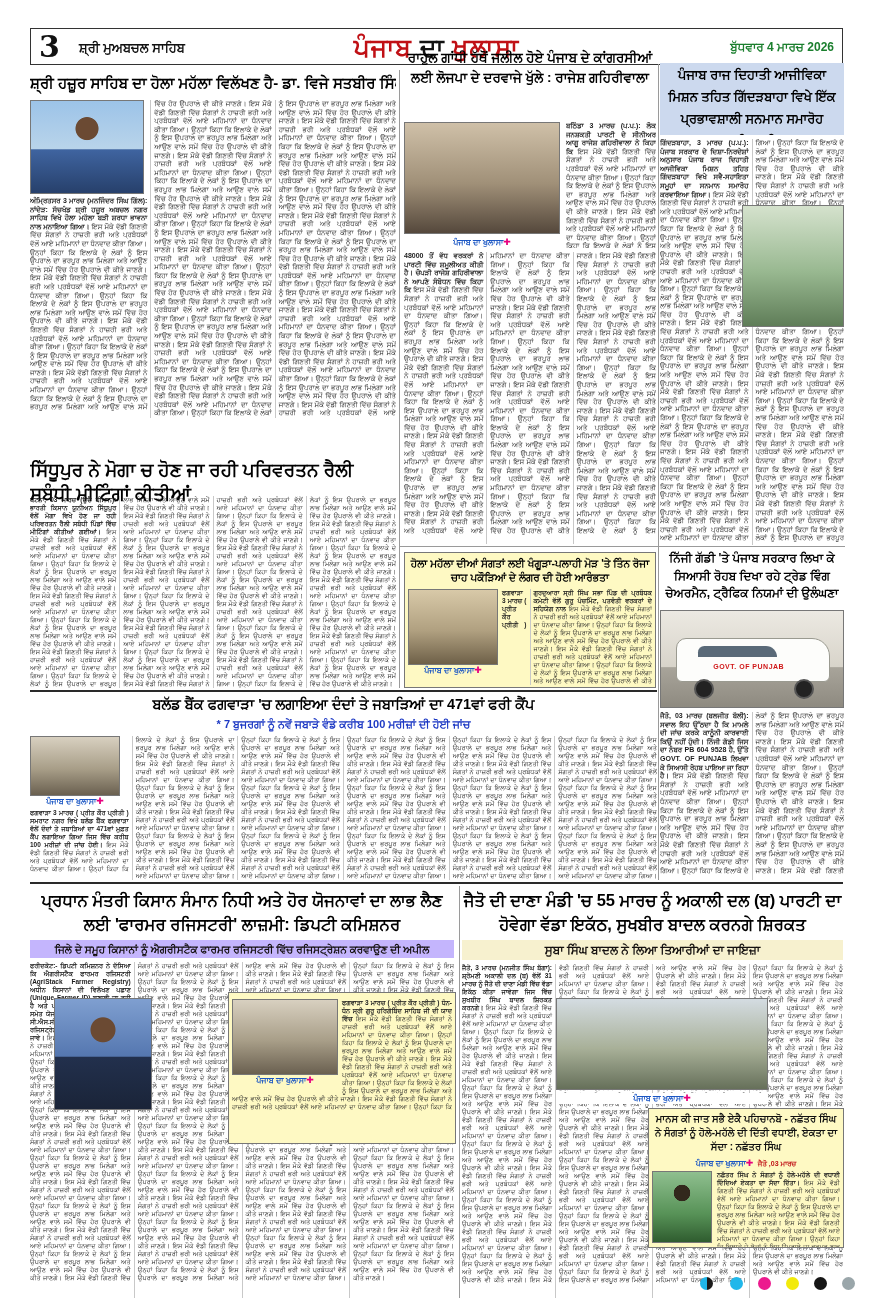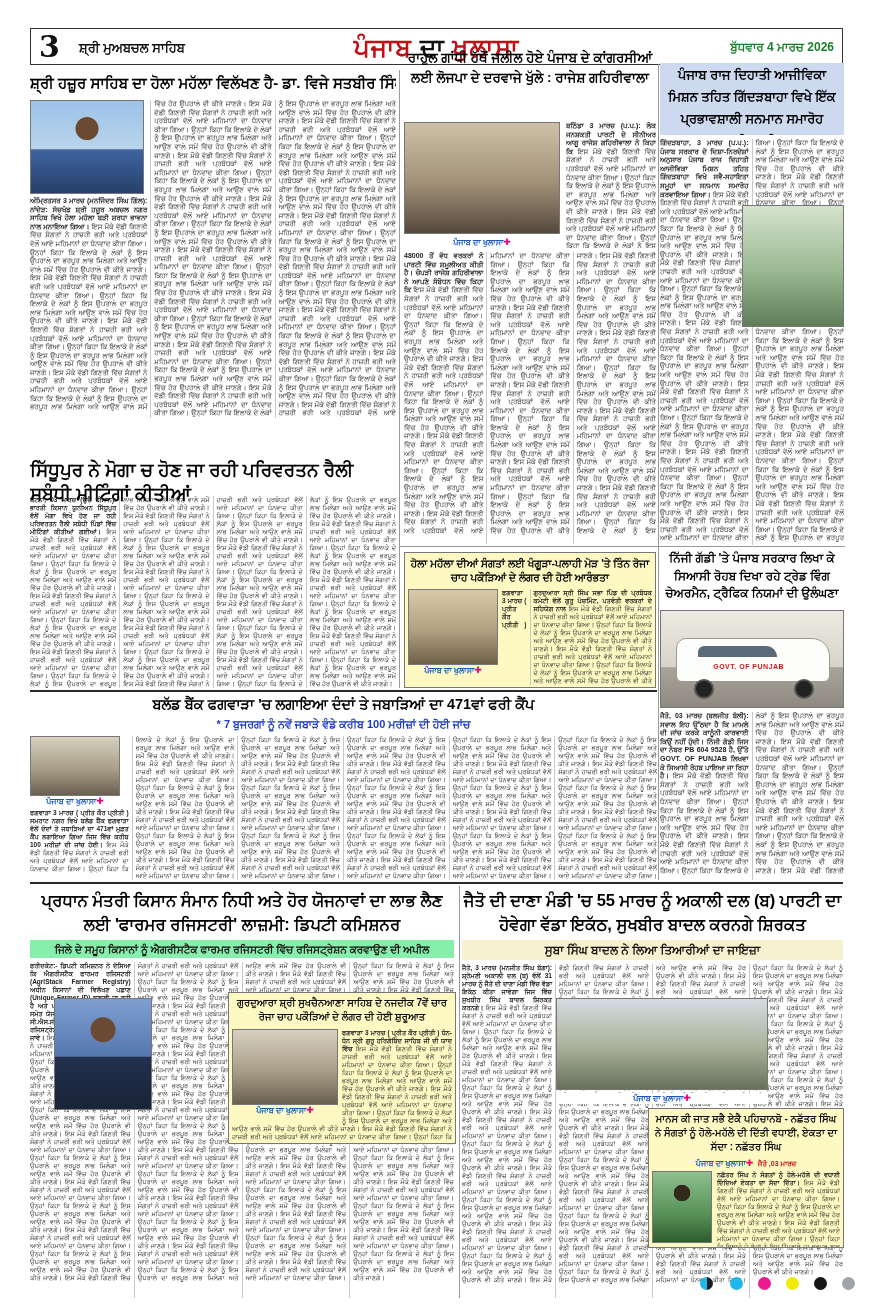--- a/index.html
+++ b/index.html
@@ -19,21 +19,21 @@
   .hl1{font-size:15px;line-height:25px;white-space:nowrap;}
   .hl2{font-size:13.5px;line-height:20px;text-align:center;}
   .hl3{font-size:13px;line-height:22px;text-align:center;background:#ccd9ee;padding:1px 2px;}
   .hl4{font-size:18.5px;line-height:24px;text-align:left;margin-top:16px;}
   .hl5{font-size:10.5px;line-height:14px;text-align:center;}
   .hl6{font-size:12px;line-height:17.5px;text-align:center;}
   .hl7{font-size:14.5px;line-height:21px;text-align:center;}
   .sub7{font-size:11px;line-height:15px;text-align:center;font-weight:bold;color:#1d39c4;}
   .hl8{font-size:16.5px;line-height:24px;text-align:center;}
   .strip{font-size:10.5px;font-weight:bold;text-align:center;line-height:18px;color:#14100f;}
-  .strip-pink{background:#86efac;}
+  .strip-pink{background:#c4b5fd;}
   .strip-cream{background:#f7f1cf;font-size:12px;line-height:20px;}
   .hlbox{font-size:10px;line-height:14px;text-align:center;font-weight:bold;}
   
   .bt{font-size:7px;line-height:8.6px;text-align:justify;color:#1c1c1c;
       column-gap:7px;column-rule:1px solid #c8c8c8;}
   .bt-s{font-size:6.5px;line-height:8px;}
   .lead{font-weight:bold;}
   .red-date{color:#c01015;font-weight:bold;}
   
   .rule{background:#2a2a2a;}
@@ -157,21 +157,20 @@
 </div>
 
 <div class="abs hl hl8 clip" style="left:30px;top:888px;width:424px;height:49px;">ਪ੍ਰਧਾਨ ਮੰਤਰੀ ਕਿਸਾਨ ਸੰਮਾਨ ਨਿਧੀ ਅਤੇ ਹੋਰ ਯੋਜਨਾਵਾਂ ਦਾ ਲਾਭ ਲੈਣ ਲਈ 'ਫਾਰਮਰ ਰਜਿਸਟਰੀ' ਲਾਜ਼ਮੀ: ਡਿਪਟੀ ਕਮਿਸ਼ਨਰ</div>
 <div class="abs strip strip-pink clip" style="left:30px;top:940px;width:424px;height:18px;">ਜਿਲੇ ਦੇ ਸਮੂਹ ਕਿਸਾਨਾਂ ਨੂੰ ਐਗਰੀਸਟੈਕ ਫਾਰਮਰ ਰਜਿਸਟਰੀ ਵਿੱਚ ਰਜਿਸਟ੍ਰੇਸ਼ਨ ਕਰਵਾਉਣ ਦੀ ਅਪੀਲ</div>
 <div class="abs bt bt-s clip" style="left:30px;top:962px;width:424px;height:336px;column-count:4;">
   <span class="lead">ਫਰੀਦਕੋਟ:- ਡਿਪਟੀ ਕਮਿਸ਼ਨਰ ਨੇ ਦੱਸਿਆ ਕਿ ਐਗਰੀਸਟੈਕ ਫਾਰਮਰ ਰਜਿਸਟਰੀ (AgriStack Farmer Registry) ਅਧੀਨ ਕਿਸਾਨਾਂ ਦੀ ਵਿਲੱਖਣ ਪਛਾਣ (Unique Farmer ID) ਬਣਾਈ ਜਾ ਰਹੀ ਹੈ ਅਤੇ ਪੀ.ਐਮ.-ਕਿਸਾਨ (PM-KISAN) ਸਮੇਤ ਯੋਜਨਾਵਾਂ ਦਾ ਲਾਭ ਲੈਣ ਲਈ ਨੇੜਲੇ ਸੀ.ਐਸ.ਸੀ. (CSC) ਕੇਂਦਰ ਤੋਂ ਰਜਿਸਟ੍ਰੇਸ਼ਨ ਜਲਦ ਤੋਂ ਜਲਦ ਕਰਵਾਈ ਜਾਵੇ। </span><span>ਇਸ ਮੌਕੇ ਵੱਡੀ ਗਿਣਤੀ ਵਿੱਚ ਸੰਗਤਾਂ ਨੇ ਹਾਜ਼ਰੀ ਭਰੀ ਅਤੇ ਪ੍ਰਬੰਧਕਾਂ ਵੱਲੋਂ ਆਏ ਮਹਿਮਾਨਾਂ ਦਾ ਧੰਨਵਾਦ ਕੀਤਾ ਗਿਆ। ਉਨ੍ਹਾਂ ਕਿਹਾ ਕਿ ਇਲਾਕੇ ਦੇ ਲੋਕਾਂ ਨੂੰ ਇਸ ਉਪਰਾਲੇ ਦਾ ਭਰਪੂਰ ਲਾਭ ਮਿਲੇਗਾ ਅਤੇ ਆਉਣ ਵਾਲੇ ਸਮੇਂ ਵਿੱਚ ਹੋਰ ਉਪਰਾਲੇ ਵੀ ਕੀਤੇ ਜਾਣਗੇ। ਇਸ ਮੌਕੇ ਵੱਡੀ ਗਿਣਤੀ ਵਿੱਚ ਸੰਗਤਾਂ ਨੇ ਹਾਜ਼ਰੀ ਭਰੀ ਅਤੇ ਪ੍ਰਬੰਧਕਾਂ ਵੱਲੋਂ ਆਏ ਮਹਿਮਾਨਾਂ ਦਾ ਧੰਨਵਾਦ ਕੀਤਾ ਗਿਆ। ਉਨ੍ਹਾਂ ਕਿਹਾ ਕਿ ਇਲਾਕੇ ਦੇ ਲੋਕਾਂ ਨੂੰ ਇਸ ਉਪਰਾਲੇ ਦਾ ਭਰਪੂਰ ਲਾਭ ਮਿਲੇਗਾ ਅਤੇ ਆਉਣ ਵਾਲੇ ਸਮੇਂ ਵਿੱਚ ਹੋਰ ਉਪਰਾਲੇ ਵੀ ਕੀਤੇ ਜਾਣਗੇ। ਇਸ ਮੌਕੇ ਵੱਡੀ ਗਿਣਤੀ ਵਿੱਚ ਸੰਗਤਾਂ ਨੇ ਹਾਜ਼ਰੀ ਭਰੀ ਅਤੇ ਪ੍ਰਬੰਧਕਾਂ ਵੱਲੋਂ ਆਏ ਮਹਿਮਾਨਾਂ ਦਾ ਧੰਨਵਾਦ ਕੀਤਾ ਗਿਆ। ਉਨ੍ਹਾਂ ਕਿਹਾ ਕਿ ਇਲਾਕੇ ਦੇ ਲੋਕਾਂ ਨੂੰ ਇਸ ਉਪਰਾਲੇ ਦਾ ਭਰਪੂਰ ਲਾਭ ਮਿਲੇਗਾ ਅਤੇ ਆਉਣ ਵਾਲੇ ਸਮੇਂ ਵਿੱਚ ਹੋਰ ਉਪਰਾਲੇ ਵੀ ਕੀਤੇ ਜਾਣਗੇ। ਇਸ ਮੌਕੇ ਵੱਡੀ ਗਿਣਤੀ ਵਿੱਚ ਸੰਗਤਾਂ ਨੇ ਹਾਜ਼ਰੀ ਭਰੀ ਅਤੇ ਪ੍ਰਬੰਧਕਾਂ ਵੱਲੋਂ ਆਏ ਮਹਿਮਾਨਾਂ ਦਾ ਧੰਨਵਾਦ ਕੀਤਾ ਗਿਆ। ਉਨ੍ਹਾਂ ਕਿਹਾ ਕਿ ਇਲਾਕੇ ਦੇ ਲੋਕਾਂ ਨੂੰ ਇਸ ਉਪਰਾਲੇ ਦਾ ਭਰਪੂਰ ਲਾਭ ਮਿਲੇਗਾ ਅਤੇ ਆਉਣ ਵਾਲੇ ਸਮੇਂ ਵਿੱਚ ਹੋਰ ਉਪਰਾਲੇ ਵੀ ਕੀਤੇ ਜਾਣਗੇ। ਇਸ ਮੌਕੇ ਵੱਡੀ ਗਿਣਤੀ ਵਿੱਚ ਸੰਗਤਾਂ ਨੇ ਹਾਜ਼ਰੀ ਭਰੀ ਅਤੇ ਪ੍ਰਬੰਧਕਾਂ ਵੱਲੋਂ ਆਏ ਮਹਿਮਾਨਾਂ ਦਾ ਧੰਨਵਾਦ ਕੀਤਾ ਗਿਆ। ਉਨ੍ਹਾਂ ਕਿਹਾ ਕਿ ਇਲਾਕੇ ਦੇ ਲੋਕਾਂ ਨੂੰ ਇਸ ਉਪਰਾਲੇ ਦਾ ਭਰਪੂਰ ਲਾਭ ਮਿਲੇਗਾ ਅਤੇ ਆਉਣ ਵਾਲੇ ਸਮੇਂ ਵਿੱਚ ਹੋਰ ਉਪਰਾਲੇ ਵੀ ਕੀਤੇ ਜਾਣਗੇ। ਇਸ ਮੌਕੇ ਵੱਡੀ ਗਿਣਤੀ ਵਿੱਚ ਸੰਗਤਾਂ ਨੇ ਹਾਜ਼ਰੀ ਭਰੀ ਅਤੇ ਪ੍ਰਬੰਧਕਾਂ ਵੱਲੋਂ ਆਏ ਮਹਿਮਾਨਾਂ ਦਾ ਧੰਨਵਾਦ ਕੀਤਾ ਗਿਆ। ਉਨ੍ਹਾਂ ਕਿਹਾ ਕਿ ਇਲਾਕੇ ਦੇ ਲੋਕਾਂ ਨੂੰ ਇਸ ਉਪਰਾਲੇ ਦਾ ਭਰਪੂਰ ਲਾਭ ਮਿਲੇਗਾ ਅਤੇ ਆਉਣ ਵਾਲੇ ਸਮੇਂ ਵਿੱਚ ਹੋਰ ਉਪਰਾਲੇ ਵੀ ਕੀਤੇ ਜਾਣਗੇ। ਇਸ ਮੌਕੇ ਵੱਡੀ ਗਿਣਤੀ ਵਿੱਚ ਸੰਗਤਾਂ ਨੇ ਹਾਜ਼ਰੀ ਭਰੀ ਅਤੇ ਪ੍ਰਬੰਧਕਾਂ ਵੱਲੋਂ ਆਏ ਮਹਿਮਾਨਾਂ ਦਾ ਧੰਨਵਾਦ ਕੀਤਾ ਗਿਆ। ਉਨ੍ਹਾਂ ਕਿਹਾ ਕਿ ਇਲਾਕੇ ਦੇ ਲੋਕਾਂ ਨੂੰ ਇਸ ਉਪਰਾਲੇ ਦਾ ਭਰਪੂਰ ਲਾਭ ਮਿਲੇਗਾ ਅਤੇ ਆਉਣ ਵਾਲੇ ਸਮੇਂ ਵਿੱਚ ਹੋਰ ਉਪਰਾਲੇ ਵੀ ਕੀਤੇ ਜਾਣਗੇ। ਇਸ ਮੌਕੇ ਵੱਡੀ ਗਿਣਤੀ ਵਿੱਚ ਸੰਗਤਾਂ ਨੇ ਹਾਜ਼ਰੀ ਭਰੀ ਅਤੇ ਪ੍ਰਬੰਧਕਾਂ ਵੱਲੋਂ ਆਏ ਮਹਿਮਾਨਾਂ ਦਾ ਧੰਨਵਾਦ ਕੀਤਾ ਗਿਆ। ਉਨ੍ਹਾਂ ਕਿਹਾ ਕਿ ਇਲਾਕੇ ਦੇ ਲੋਕਾਂ ਨੂੰ ਇਸ ਉਪਰਾਲੇ ਦਾ ਭਰਪੂਰ ਲਾਭ ਮਿਲੇਗਾ ਅਤੇ ਆਉਣ ਵਾਲੇ ਸਮੇਂ ਵਿੱਚ ਹੋਰ ਉਪਰਾਲੇ ਵੀ ਕੀਤੇ ਜਾਣਗੇ। ਇਸ ਮੌਕੇ ਵੱਡੀ ਗਿਣਤੀ ਵਿੱਚ ਸੰਗਤਾਂ ਨੇ ਹਾਜ਼ਰੀ ਭਰੀ ਅਤੇ ਪ੍ਰਬੰਧਕਾਂ ਵੱਲੋਂ ਆਏ ਮਹਿਮਾਨਾਂ ਦਾ ਧੰਨਵਾਦ ਕੀਤਾ ਗਿਆ। ਉਨ੍ਹਾਂ ਕਿਹਾ ਕਿ ਇਲਾਕੇ ਦੇ ਲੋਕਾਂ ਨੂੰ ਇਸ ਉਪਰਾਲੇ ਦਾ ਭਰਪੂਰ ਲਾਭ ਮਿਲੇਗਾ ਅਤੇ ਆਉਣ ਵਾਲੇ ਸਮੇਂ ਵਿੱਚ ਹੋਰ ਉਪਰਾਲੇ ਵੀ ਕੀਤੇ ਜਾਣਗੇ। ਇਸ ਮੌਕੇ ਵੱਡੀ ਗਿਣਤੀ ਵਿੱਚ ਸੰਗਤਾਂ ਨੇ ਹਾਜ਼ਰੀ ਭਰੀ ਅਤੇ ਪ੍ਰਬੰਧਕਾਂ ਵੱਲੋਂ ਆਏ ਮਹਿਮਾਨਾਂ ਦਾ ਧੰਨਵਾਦ ਕੀਤਾ ਗਿਆ। ਉਨ੍ਹਾਂ ਕਿਹਾ ਕਿ ਇਲਾਕੇ ਦੇ ਲੋਕਾਂ ਨੂੰ ਇਸ ਉਪਰਾਲੇ ਦਾ ਭਰਪੂਰ ਲਾਭ ਮਿਲੇਗਾ ਅਤੇ ਆਉਣ ਵਾਲੇ ਸਮੇਂ ਵਿੱਚ ਹੋਰ ਉਪਰਾਲੇ ਵੀ ਕੀਤੇ ਜਾਣਗੇ। ਇਸ ਮੌਕੇ ਵੱਡੀ ਗਿਣਤੀ ਵਿੱਚ ਸੰਗਤਾਂ ਨੇ ਹਾਜ਼ਰੀ ਭਰੀ ਅਤੇ ਪ੍ਰਬੰਧਕਾਂ ਵੱਲੋਂ ਆਏ ਮਹਿਮਾਨਾਂ ਦਾ ਧੰਨਵਾਦ ਕੀਤਾ ਗਿਆ। ਉਨ੍ਹਾਂ ਕਿਹਾ ਕਿ ਇਲਾਕੇ ਦੇ ਲੋਕਾਂ ਨੂੰ ਇਸ ਉਪਰਾਲੇ ਦਾ ਭਰਪੂਰ ਲਾਭ ਮਿਲੇਗਾ ਅਤੇ ਆਉਣ ਵਾਲੇ ਸਮੇਂ ਵਿੱਚ ਹੋਰ ਉਪਰਾਲੇ ਵੀ ਕੀਤੇ ਜਾਣਗੇ। ਇਸ ਮੌਕੇ ਵੱਡੀ ਗਿਣਤੀ ਵਿੱਚ ਸੰਗਤਾਂ ਨੇ ਹਾਜ਼ਰੀ ਭਰੀ ਅਤੇ ਪ੍ਰਬੰਧਕਾਂ ਵੱਲੋਂ ਆਏ ਮਹਿਮਾਨਾਂ ਦਾ ਧੰਨਵਾਦ ਕੀਤਾ ਗਿਆ। ਉਨ੍ਹਾਂ ਕਿਹਾ ਕਿ ਇਲਾਕੇ ਦੇ ਲੋਕਾਂ ਨੂੰ ਇਸ ਉਪਰਾਲੇ ਦਾ ਭਰਪੂਰ ਲਾਭ ਮਿਲੇਗਾ ਅਤੇ ਆਉਣ ਵਾਲੇ ਸਮੇਂ ਵਿੱਚ ਹੋਰ ਉਪਰਾਲੇ ਵੀ ਕੀਤੇ ਜਾਣਗੇ। ਇਸ ਮੌਕੇ ਵੱਡੀ ਗਿਣਤੀ ਵਿੱਚ ਸੰਗਤਾਂ ਨੇ ਹਾਜ਼ਰੀ ਭਰੀ ਅਤੇ ਪ੍ਰਬੰਧਕਾਂ ਵੱਲੋਂ ਆਏ ਮਹਿਮਾਨਾਂ ਦਾ ਧੰਨਵਾਦ ਕੀਤਾ ਗਿਆ। ਉਨ੍ਹਾਂ ਕਿਹਾ ਕਿ ਇਲਾਕੇ ਦੇ ਲੋਕਾਂ ਨੂੰ ਇਸ ਉਪਰਾਲੇ ਦਾ ਭਰਪੂਰ ਲਾਭ ਮਿਲੇਗਾ ਅਤੇ ਆਉਣ ਵਾਲੇ ਸਮੇਂ ਵਿੱਚ ਹੋਰ ਉਪਰਾਲੇ ਵੀ ਕੀਤੇ ਜਾਣਗੇ। ਇਸ ਮੌਕੇ ਵੱਡੀ ਗਿਣਤੀ ਵਿੱਚ ਸੰਗਤਾਂ ਨੇ ਹਾਜ਼ਰੀ ਭਰੀ ਅਤੇ ਪ੍ਰਬੰਧਕਾਂ ਵੱਲੋਂ ਆਏ ਮਹਿਮਾਨਾਂ ਦਾ ਧੰਨਵਾਦ ਕੀਤਾ ਗਿਆ। ਉਨ੍ਹਾਂ ਕਿਹਾ ਕਿ ਇਲਾਕੇ ਦੇ ਲੋਕਾਂ ਨੂੰ ਇਸ ਉਪਰਾਲੇ ਦਾ ਭਰਪੂਰ ਲਾਭ ਮਿਲੇਗਾ ਅਤੇ ਆਉਣ ਵਾਲੇ ਸਮੇਂ ਵਿੱਚ ਹੋਰ ਉਪਰਾਲੇ ਵੀ ਕੀਤੇ ਜਾਣਗੇ। ਇਸ ਮੌਕੇ ਵੱਡੀ ਗਿਣਤੀ ਵਿੱਚ ਸੰਗਤਾਂ ਨੇ ਹਾਜ਼ਰੀ ਭਰੀ ਅਤੇ ਪ੍ਰਬੰਧਕਾਂ ਵੱਲੋਂ ਆਏ ਮਹਿਮਾਨਾਂ ਦਾ ਧੰਨਵਾਦ ਕੀਤਾ ਗਿਆ। ਉਨ੍ਹਾਂ ਕਿਹਾ ਕਿ ਇਲਾਕੇ ਦੇ ਲੋਕਾਂ ਨੂੰ ਇਸ ਉਪਰਾਲੇ ਦਾ ਭਰਪੂਰ ਲਾਭ ਮਿਲੇਗਾ ਅਤੇ ਆਉਣ ਵਾਲੇ ਸਮੇਂ ਵਿੱਚ ਹੋਰ ਉਪਰਾਲੇ ਵੀ ਕੀਤੇ ਜਾਣਗੇ। ਇਸ ਮੌਕੇ ਵੱਡੀ ਗਿਣਤੀ ਵਿੱਚ ਸੰਗਤਾਂ ਨੇ ਹਾਜ਼ਰੀ ਭਰੀ ਅਤੇ ਪ੍ਰਬੰਧਕਾਂ ਵੱਲੋਂ ਆਏ ਮਹਿਮਾਨਾਂ ਦਾ ਧੰਨਵਾਦ ਕੀਤਾ ਗਿਆ। ਉਨ੍ਹਾਂ ਕਿਹਾ ਕਿ ਇਲਾਕੇ ਦੇ ਲੋਕਾਂ ਨੂੰ ਇਸ ਉਪਰਾਲੇ ਦਾ ਭਰਪੂਰ ਲਾਭ ਮਿਲੇਗਾ ਅਤੇ ਆਉਣ ਵਾਲੇ ਸਮੇਂ ਵਿੱਚ ਹੋਰ ਉਪਰਾਲੇ ਵੀ ਕੀਤੇ ਜਾਣਗੇ। ਇਸ ਮੌਕੇ ਵੱਡੀ ਗਿਣਤੀ ਵਿੱਚ ਸੰਗਤਾਂ ਨੇ ਹਾਜ਼ਰੀ ਭਰੀ ਅਤੇ ਪ੍ਰਬੰਧਕਾਂ ਵੱਲੋਂ ਆਏ ਮਹਿਮਾਨਾਂ ਦਾ ਧੰਨਵਾਦ ਕੀਤਾ ਗਿਆ। ਉਨ੍ਹਾਂ ਕਿਹਾ ਕਿ ਇਲਾਕੇ ਦੇ ਲੋਕਾਂ ਨੂੰ ਇਸ ਉਪਰਾਲੇ ਦਾ ਭਰਪੂਰ ਲਾਭ ਮਿਲੇਗਾ ਅਤੇ ਆਉਣ ਵਾਲੇ ਸਮੇਂ ਵਿੱਚ ਹੋਰ ਉਪਰਾਲੇ ਵੀ ਕੀਤੇ ਜਾਣਗੇ। ਇਸ ਮੌਕੇ ਵੱਡੀ ਗਿਣਤੀ ਵਿੱਚ ਸੰਗਤਾਂ ਨੇ ਹਾਜ਼ਰੀ ਭਰੀ ਅਤੇ ਪ੍ਰਬੰਧਕਾਂ ਵੱਲੋਂ ਆਏ ਮਹਿਮਾਨਾਂ ਦਾ ਧੰਨਵਾਦ ਕੀਤਾ ਗਿਆ। ਉਨ੍ਹਾਂ ਕਿਹਾ ਕਿ ਇਲਾਕੇ ਦੇ ਲੋਕਾਂ ਨੂੰ ਇਸ ਉਪਰਾਲੇ ਦਾ ਭਰਪੂਰ ਲਾਭ ਮਿਲੇਗਾ ਅਤੇ ਆਉਣ ਵਾਲੇ ਸਮੇਂ ਵਿੱਚ ਹੋਰ ਉਪਰਾਲੇ ਵੀ ਕੀਤੇ ਜਾਣਗੇ। ਇਸ ਮੌਕੇ ਵੱਡੀ ਗਿਣਤੀ ਵਿੱਚ ਸੰਗਤਾਂ ਨੇ ਹਾਜ਼ਰੀ ਭਰੀ ਅਤੇ ਪ੍ਰਬੰਧਕਾਂ ਵੱਲੋਂ ਆਏ ਮਹਿਮਾਨਾਂ ਦਾ ਧੰਨਵਾਦ ਕੀਤਾ ਗਿਆ। ਉਨ੍ਹਾਂ ਕਿਹਾ ਕਿ ਇਲਾਕੇ ਦੇ ਲੋਕਾਂ ਨੂੰ ਇਸ ਉਪਰਾਲੇ ਦਾ ਭਰਪੂਰ ਲਾਭ ਮਿਲੇਗਾ ਅਤੇ ਆਉਣ ਵਾਲੇ ਸਮੇਂ ਵਿੱਚ ਹੋਰ ਉਪਰਾਲੇ ਵੀ ਕੀਤੇ ਜਾਣਗੇ। ਇਸ ਮੌਕੇ ਵੱਡੀ ਗਿਣਤੀ ਵਿੱਚ ਸੰਗਤਾਂ ਨੇ ਹਾਜ਼ਰੀ ਭਰੀ ਅਤੇ ਪ੍ਰਬੰਧਕਾਂ ਵੱਲੋਂ ਆਏ ਮਹਿਮਾਨਾਂ ਦਾ ਧੰਨਵਾਦ ਕੀਤਾ ਗਿਆ। ਉਨ੍ਹਾਂ ਕਿਹਾ ਕਿ ਇਲਾਕੇ ਦੇ ਲੋਕਾਂ ਨੂੰ ਇਸ ਉਪਰਾਲੇ ਦਾ ਭਰਪੂਰ ਲਾਭ ਮਿਲੇਗਾ ਅਤੇ ਆਉਣ ਵਾਲੇ ਸਮੇਂ ਵਿੱਚ ਹੋਰ ਉਪਰਾਲੇ ਵੀ ਕੀਤੇ ਜਾਣਗੇ। ਇਸ ਮੌਕੇ ਵੱਡੀ ਗਿਣਤੀ ਵਿੱਚ ਸੰਗਤਾਂ ਨੇ ਹਾਜ਼ਰੀ ਭਰੀ ਅਤੇ ਪ੍ਰਬੰਧਕਾਂ ਵੱਲੋਂ ਆਏ ਮਹਿਮਾਨਾਂ ਦਾ ਧੰਨਵਾਦ ਕੀਤਾ ਗਿਆ। ਉਨ੍ਹਾਂ ਕਿਹਾ ਕਿ ਇਲਾਕੇ ਦੇ ਲੋਕਾਂ ਨੂੰ ਇਸ ਉਪਰਾਲੇ ਦਾ ਭਰਪੂਰ ਲਾਭ ਮਿਲੇਗਾ ਅਤੇ ਆਉਣ ਵਾਲੇ ਸਮੇਂ ਵਿੱਚ ਹੋਰ ਉਪਰਾਲੇ ਵੀ ਕੀਤੇ ਜਾਣਗੇ। ਇਸ ਮੌਕੇ ਵੱਡੀ ਗਿਣਤੀ ਵਿੱਚ ਸੰਗਤਾਂ ਨੇ ਹਾਜ਼ਰੀ ਭਰੀ ਅਤੇ ਪ੍ਰਬੰਧਕਾਂ ਵੱਲੋਂ ਆਏ ਮਹਿਮਾਨਾਂ ਦਾ ਧੰਨਵਾਦ ਕੀਤਾ ਗਿਆ। ਉਨ੍ਹਾਂ ਕਿਹਾ ਕਿ ਇਲਾਕੇ ਦੇ ਲੋਕਾਂ ਨੂੰ ਇਸ ਉਪਰਾਲੇ ਦਾ ਭਰਪੂਰ ਲਾਭ ਮਿਲੇਗਾ ਅਤੇ ਆਉਣ ਵਾਲੇ ਸਮੇਂ ਵਿੱਚ ਹੋਰ ਉਪਰਾਲੇ ਵੀ ਕੀਤੇ ਜਾਣਗੇ। ਇਸ ਮੌਕੇ ਵੱਡੀ ਗਿਣਤੀ ਵਿੱਚ ਸੰਗਤਾਂ ਨੇ ਹਾਜ਼ਰੀ ਭਰੀ ਅਤੇ ਪ੍ਰਬੰਧਕਾਂ ਵੱਲੋਂ ਆਏ ਮਹਿਮਾਨਾਂ ਦਾ ਧੰਨਵਾਦ ਕੀਤਾ ਗਿਆ। ਉਨ੍ਹਾਂ ਕਿਹਾ ਕਿ ਇਲਾਕੇ ਦੇ ਲੋਕਾਂ ਨੂੰ ਇਸ ਉਪਰਾਲੇ ਦਾ ਭਰਪੂਰ ਲਾਭ ਮਿਲੇਗਾ ਅਤੇ ਆਉਣ ਵਾਲੇ ਸਮੇਂ ਵਿੱਚ ਹੋਰ ਉਪਰਾਲੇ ਵੀ ਕੀਤੇ ਜਾਣਗੇ। ਇਸ ਮੌਕੇ ਵੱਡੀ ਗਿਣਤੀ ਵਿੱਚ ਸੰਗਤਾਂ ਨੇ ਹਾਜ਼ਰੀ ਭਰੀ ਅਤੇ ਪ੍ਰਬੰਧਕਾਂ ਵੱਲੋਂ ਆਏ ਮਹਿਮਾਨਾਂ ਦਾ ਧੰਨਵਾਦ ਕੀਤਾ ਗਿਆ। ਉਨ੍ਹਾਂ ਕਿਹਾ ਕਿ ਇਲਾਕੇ ਦੇ ਲੋਕਾਂ ਨੂੰ ਇਸ ਉਪਰਾਲੇ ਦਾ ਭਰਪੂਰ ਲਾਭ ਮਿਲੇਗਾ ਅਤੇ ਆਉਣ ਵਾਲੇ ਸਮੇਂ ਵਿੱਚ ਹੋਰ ਉਪਰਾਲੇ ਵੀ ਕੀਤੇ ਜਾਣਗੇ। ਇਸ ਮੌਕੇ ਵੱਡੀ ਗਿਣਤੀ ਵਿੱਚ ਸੰਗਤਾਂ ਨੇ ਹਾਜ਼ਰੀ ਭਰੀ ਅਤੇ ਪ੍ਰਬੰਧਕਾਂ ਵੱਲੋਂ ਆਏ ਮਹਿਮਾਨਾਂ ਦਾ ਧੰਨਵਾਦ ਕੀਤਾ ਗਿਆ। ਉਨ੍ਹਾਂ ਕਿਹਾ ਕਿ ਇਲਾਕੇ ਦੇ ਲੋਕਾਂ ਨੂੰ ਇਸ ਉਪਰਾਲੇ ਦਾ ਭਰਪੂਰ ਲਾਭ ਮਿਲੇਗਾ ਅਤੇ ਆਉਣ ਵਾਲੇ ਸਮੇਂ ਵਿੱਚ ਹੋਰ ਉਪਰਾਲੇ ਵੀ ਕੀਤੇ ਜਾਣਗੇ। </span>
 </div>
 <div class="abs photo ph8" style="left:54px;top:998px;width:98px;height:112px;"></div>
 
 <div class="abs subbox clip" style="left:228px;top:992px;width:228px;height:152px;">
-  <div class="hlbox clip" style="height:30px;">ਗੁਰਦੁਆਰਾ ਸ਼੍ਰੀ ਸੁਖਚੈਨਆਣਾ ਸਾਹਿਬ ਦੇ ਨਜਦੀਕ 7ਵੇਂ ਚਾਰ ਰੋਜਾ ਚਾਹ ਪਕੌੜਿਆਂ ਦੇ ਲੰਗਰ ਦੀ ਹੋਈ ਸ਼ੁਰੂਆਤ</div>
   <div class="bt bt-s clip" style="height:112px;margin-top:3px;">
     <span style="float:left;margin:0 4px 2px 0;width:106px;">
       <span class="photo ph7" style="display:block;width:104px;height:74px;"></span>
       <span class="ltag" style="display:block;width:106px;">
         <span>ਪੰਜਾਬ ਦਾ ਖੁਲਾਸਾ</span><span class="plus">✚</span>
       </span>
     </span>
     <span class="lead">ਫਗਵਾੜਾ 3 ਮਾਰਚ ( ਪ੍ਰੀਤ ਕੌਰ ਪ੍ਰੀਤੀ ) ਧੰਨ-ਧੰਨ ਸ੍ਰੀ ਗੁਰੂ ਹਰਿਗੋਬਿੰਦ ਸਾਹਿਬ ਜੀ ਦੀ ਯਾਦ ਵਿੱਚ </span><span>ਇਸ ਮੌਕੇ ਵੱਡੀ ਗਿਣਤੀ ਵਿੱਚ ਸੰਗਤਾਂ ਨੇ ਹਾਜ਼ਰੀ ਭਰੀ ਅਤੇ ਪ੍ਰਬੰਧਕਾਂ ਵੱਲੋਂ ਆਏ ਮਹਿਮਾਨਾਂ ਦਾ ਧੰਨਵਾਦ ਕੀਤਾ ਗਿਆ। ਉਨ੍ਹਾਂ ਕਿਹਾ ਕਿ ਇਲਾਕੇ ਦੇ ਲੋਕਾਂ ਨੂੰ ਇਸ ਉਪਰਾਲੇ ਦਾ ਭਰਪੂਰ ਲਾਭ ਮਿਲੇਗਾ ਅਤੇ ਆਉਣ ਵਾਲੇ ਸਮੇਂ ਵਿੱਚ ਹੋਰ ਉਪਰਾਲੇ ਵੀ ਕੀਤੇ ਜਾਣਗੇ। ਇਸ ਮੌਕੇ ਵੱਡੀ ਗਿਣਤੀ ਵਿੱਚ ਸੰਗਤਾਂ ਨੇ ਹਾਜ਼ਰੀ ਭਰੀ ਅਤੇ ਪ੍ਰਬੰਧਕਾਂ ਵੱਲੋਂ ਆਏ ਮਹਿਮਾਨਾਂ ਦਾ ਧੰਨਵਾਦ ਕੀਤਾ ਗਿਆ। ਉਨ੍ਹਾਂ ਕਿਹਾ ਕਿ ਇਲਾਕੇ ਦੇ ਲੋਕਾਂ ਨੂੰ ਇਸ ਉਪਰਾਲੇ ਦਾ ਭਰਪੂਰ ਲਾਭ ਮਿਲੇਗਾ ਅਤੇ ਆਉਣ ਵਾਲੇ ਸਮੇਂ ਵਿੱਚ ਹੋਰ ਉਪਰਾਲੇ ਵੀ ਕੀਤੇ ਜਾਣਗੇ। ਇਸ ਮੌਕੇ ਵੱਡੀ ਗਿਣਤੀ ਵਿੱਚ ਸੰਗਤਾਂ ਨੇ ਹਾਜ਼ਰੀ ਭਰੀ ਅਤੇ ਪ੍ਰਬੰਧਕਾਂ ਵੱਲੋਂ ਆਏ ਮਹਿਮਾਨਾਂ ਦਾ ਧੰਨਵਾਦ ਕੀਤਾ ਗਿਆ। ਉਨ੍ਹਾਂ ਕਿਹਾ ਕਿ ਇਲਾਕੇ ਦੇ ਲੋਕਾਂ ਨੂੰ ਇਸ ਉਪਰਾਲੇ ਦਾ ਭਰਪੂਰ ਲਾਭ ਮਿਲੇਗਾ ਅਤੇ ਆਉਣ ਵਾਲੇ ਸਮੇਂ ਵਿੱਚ ਹੋਰ ਉਪਰਾਲੇ ਵੀ ਕੀਤੇ ਜਾਣਗੇ। </span>
   </div>
 </div>

